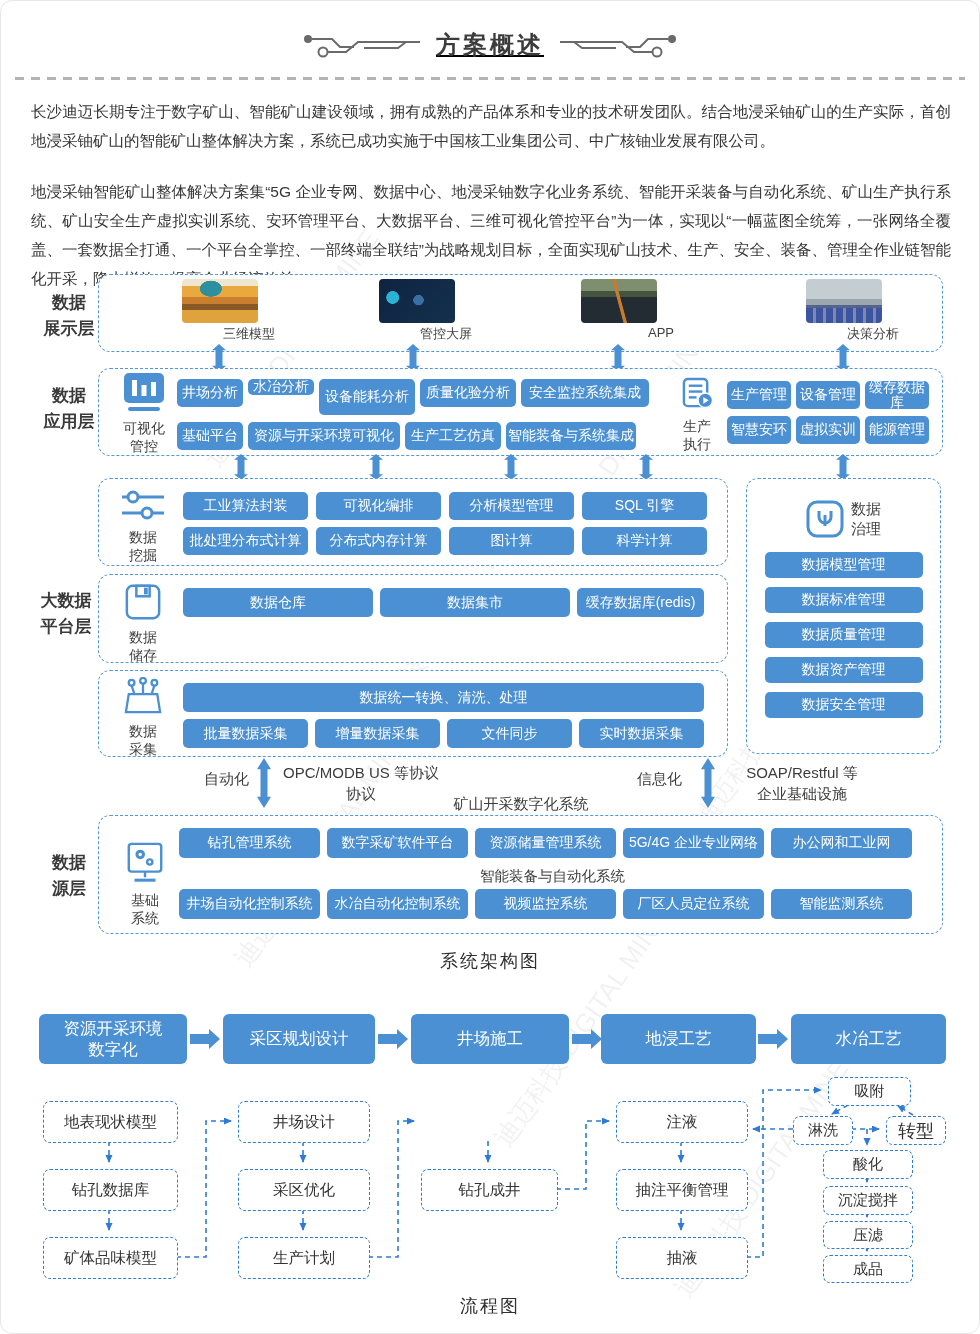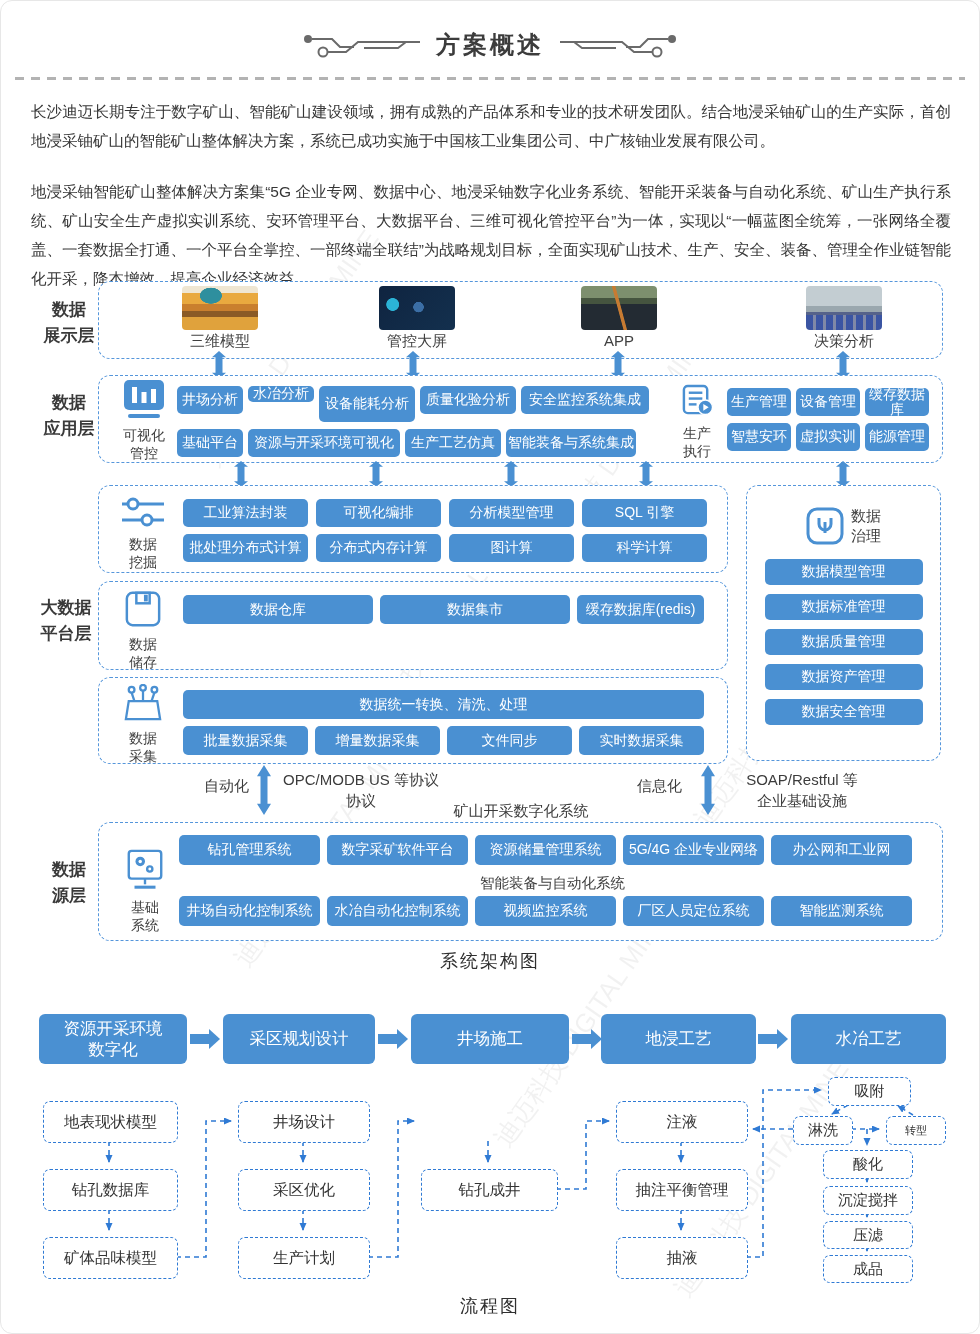--- a/index.html
+++ b/index.html
@@ -1,43 +1,43 @@
 <!DOCTYPE html>
 <html><head>
 <meta charset="utf-8">
 <style>
   html,body{margin:0;padding:0;background:#fff;}
   body{width:980px;font-family:"Liberation Sans","DejaVu Sans",sans-serif;}
   .page{position:relative;width:978px;height:1332px;background:#fff;border:1px solid #e7e7e7;border-radius:12px;overflow:hidden;}
   .pre{white-space:pre-line;}
   
-  .title-row{position:absolute;top:28px;left:0;width:100%;display:flex;align-items:center;justify-content:center;gap:14px;}
+  .title-row{position:absolute;top:28px;left:0;width:100%;display:flex;align-items:center;justify-content:center;gap:14px;text-decoration:underline;}
   .page-title{font-size:24px;font-weight:bold;color:#3c3c3c;letter-spacing:3px;}
   .title-divider{position:absolute;top:76px;left:14px;right:14px;height:3px;
      background-image:repeating-linear-gradient(90deg,#b3b3b3 0 9px,transparent 9px 16px);}
   
   .para{position:absolute;left:30px;width:920px;font-size:15.5px;line-height:29px;color:#363636;text-align:justify;margin:0;}
   
-  .arch{position:absolute;top:278px;left:0;width:980px;height:665px;}
+  .arch{position:absolute;top:271px;left:0;width:980px;height:665px;}
   .layer-label{position:absolute;width:80px;text-align:center;font-size:17px;font-weight:bold;color:#3a3a3a;line-height:1.5;white-space:pre-line;}
   .dbox{position:absolute;border:1.5px dashed #5596db;border-radius:12px;background:#fff;}
   .chip{background:#4a90d2;color:#fff;font-size:14px;border-radius:5px;display:flex;align-items:center;justify-content:center;text-align:center;line-height:1.1;}
   .figure{position:absolute;width:110px;text-align:center;}
   .thumb{width:76px;height:44px;border-radius:4px;margin:4px auto 2px;}
   .t-model{background-image:radial-gradient(ellipse at 38% 22%, #2e8f9e 0 16%, rgba(0,0,0,0) 17%),
     linear-gradient(180deg,#efe6d2 0 16%,#e9a93f 16% 40%,#c97f2e 40% 56%,#8a5a26 56% 70%,#e0a23c 70% 100%);}
   .t-screen{background-image:radial-gradient(circle at 18% 42%, #2bb3d6 0 9%, rgba(0,0,0,0) 10%),
     radial-gradient(circle at 52% 48%, #3b6ea5 0 11%, rgba(0,0,0,0) 12%),
     linear-gradient(135deg,#0f2440,#13304e);}
   .t-app{background-image:linear-gradient(75deg, rgba(0,0,0,0) 48%, #c77b32 49% 52%, rgba(0,0,0,0) 53%),
     linear-gradient(180deg,#7d8f6e 0 28%,#45543f 28% 40%,#232b33 40% 100%);}
   .t-factory{background-image:repeating-linear-gradient(90deg, rgba(57,84,164,.95) 0 7px, rgba(255,255,255,.25) 7px 10px),
     linear-gradient(180deg,#c3cdd2 0 45%,#9aa7ae 45% 58%,#55628a 58% 100%);background-blend-mode:normal;
     background-size:100% 34%,100% 100%;background-position:0 100%,0 0;background-repeat:no-repeat;}
-  .fig-cap{font-size:15px;color:#3f3f3f;}
+  .fig-cap{font-size:13px;color:#3f3f3f;text-align:right;}
   .varrow{position:absolute;width:14px;}
   .varrow svg{display:block;width:100%;height:100%;}
   .icon-block{position:absolute;text-align:center;}
   .icon-label{font-size:14px;color:#3f3f3f;line-height:1.3;white-space:pre-line;margin-top:3px;}
   .rowflex{display:flex;gap:5px;}
   .conn-text{position:absolute;font-size:15px;color:#3c3c3c;line-height:21px;}
   .arch-caption,.flow-caption{position:absolute;left:0;width:100%;text-align:center;font-size:18px;color:#2f2f2f;letter-spacing:2px;}
   
   .flow{position:absolute;top:1005px;left:0;width:980px;height:300px;}
   .stage{position:absolute;top:8px;height:50px;background:#4a90d2;border-radius:6px;color:#fff;font-size:16.5px;display:flex;align-items:center;justify-content:center;text-align:center;line-height:1.3;white-space:pre-line;}
@@ -412,21 +412,21 @@
     <div class="fbox" style="left:237px;top:231px;width:130px;height:40px">生产计划</div>
 
     <div class="fbox" style="left:420px;top:163px;width:135px;height:40px">钻孔成井</div>
 
     <div class="fbox" style="left:615px;top:95px;width:130px;height:40px">注液</div>
     <div class="fbox" style="left:615px;top:163px;width:130px;height:40px">抽注平衡管理</div>
     <div class="fbox" style="left:615px;top:231px;width:130px;height:40px">抽液</div>
 
     <div class="fbox" style="left:827px;top:71px;width:81px;height:27px;font-size:15px">吸附</div>
     <div class="fbox" style="left:792px;top:110px;width:58px;height:27px;font-size:15px">淋洗</div>
-    <div class="fbox" style="left:885px;top:110px;width:58px;height:27px;font-size:11px">转型</div>
+    <div class="fbox" style="left:885px;top:110px;width:58px;height:27px;font-size:18px">转型</div>
     <div class="fbox" style="left:822px;top:144px;width:88px;height:27px;font-size:15px">酸化</div>
     <div class="fbox" style="left:822px;top:180px;width:88px;height:27px;font-size:15px">沉淀搅拌</div>
     <div class="fbox" style="left:822px;top:215px;width:88px;height:26px;font-size:15px">压滤</div>
     <div class="fbox" style="left:822px;top:249px;width:88px;height:26px;font-size:15px">成品</div>
   </div>
 
   <div class="flow-caption" style="top:1293px">流程图</div>
 
 </div>
 

